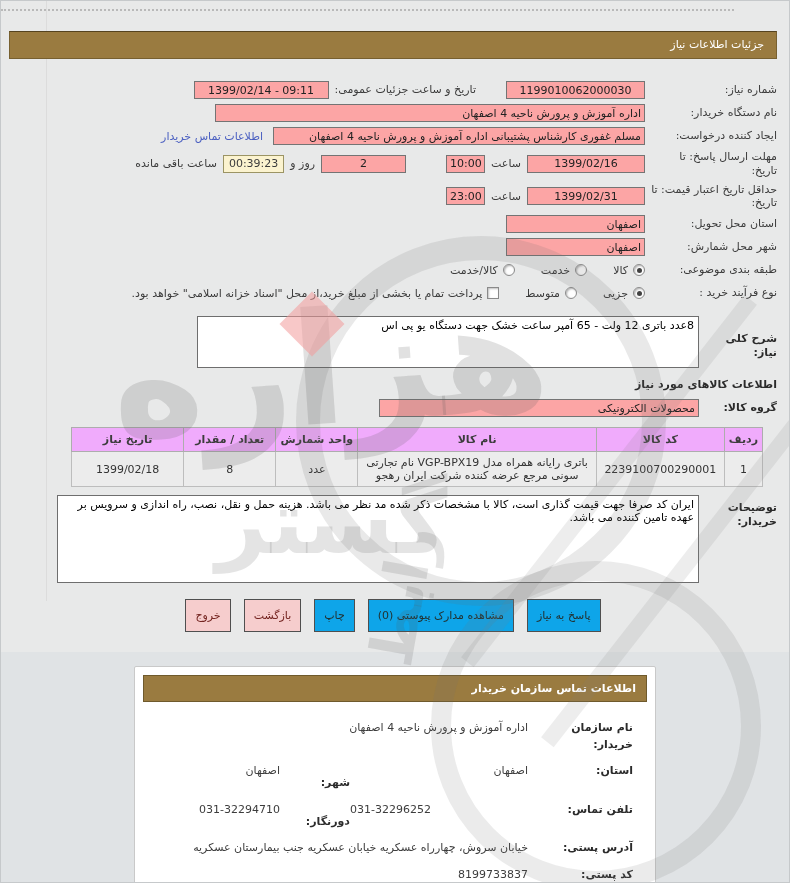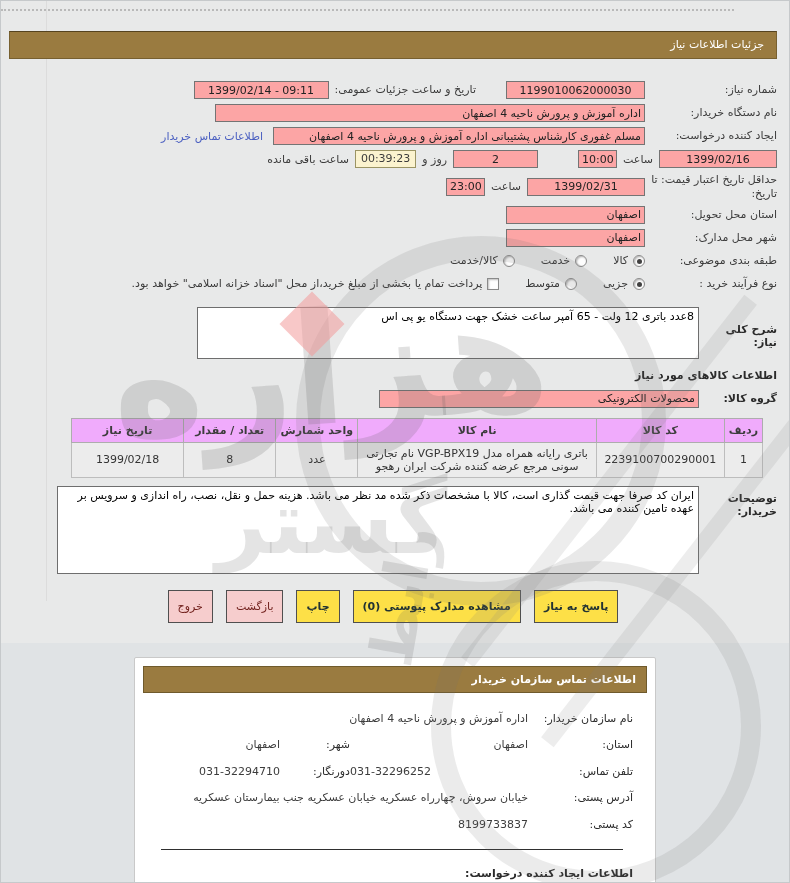--- a/index.html
+++ b/index.html
@@ -50,31 +50,31 @@
 
   .section-title { font-weight:bold; color:#2b2b2b; margin:10px 0 8px;text-align:right; }
 
   table.goods { border-collapse:collapse; table-layout:fixed; width:692px; margin:10px 14px 8px auto; background:#ececec; border:1px solid #9a9a9a; }
   table.goods th { background:#f0abfc; font-weight:bold; font-size:11px; padding:5px 3px; border:1px solid #adadad; }
   table.goods td { padding:4px 3px; text-align:center; border:1px solid #bdbdbd; background:#ececec; color:#333; }
   .c-row{width:38px} .c-code{width:128px} .c-name{width:238px} .c-unit{width:82px} .c-qty{width:92px} .c-date{width:112px}
 
   .buttons { display:flex; justify-content:center; gap:13px; margin:16px 0 20px; }
   .btn { height:33px; line-height:17px; border:1px solid #4f4f4f; font:11px "DejaVu Sans",sans-serif; padding:0 9px; cursor:pointer; }
-  .btn.green { background:#fde047; color:#233;font-weight:bold; }
+  .btn.green { background:#0ea5e9; color:#233; }
   .btn.pink { background:#f6cdcd; color:#73231f; }
 
   .bottom-area { position:relative; z-index:2; background:#e0e3e5; padding:14px 0 10px; margin-top:6px; }
   .panel { width:522px; margin:0 auto; background:#fff; border:1px solid #c9c9c9; border-radius:2px; padding:8px 8px 18px; }
   .panel-header { height:27px; background:#9a7b40; border:1px solid #6f5a2c; color:#fff; line-height:25px; padding:0 10px; font-weight:bold; font-size:11px; }
   .panel-body { padding:18px 14px 0; }
   .p-row { display:flex; align-items:flex-start; margin-bottom:10px; line-height:1.5; }
-  .p-lbl { width:105px; flex:0 0 auto; font-weight:normal; color:#2b2b2b; }
+  .p-lbl { width:105px; flex:0 0 auto; font-weight:bold; color:#2b2b2b; }
   .p-val { width:178px; flex:0 0 auto; color:#3c3c3c; }
-  .p-lbl2 { width:70px; flex:0 0 auto; font-weight:normal; color:#2b2b2b; }
+  .p-lbl2 { width:70px; flex:0 0 auto; font-weight:bold; color:#2b2b2b;margin-top:12px; }
   .p-val2 { color:#3c3c3c; }
   .num { direction:ltr; unicode-bidi:embed; }
   .divider { border-top:1px solid #2f2f2f; margin:16px 10px 16px 4px; }
 </style>
 </head>
 <body>
 
 <div class="page">
   <div class="top-dots"></div>
   <div class="vline"></div>
@@ -109,20 +109,21 @@
         <input class="inp rtl w430" value="اداره آموزش و پرورش ناحیه 4 اصفهان" style="">
       </div>
 
       <div class="row">
         <div class="lbl">ایجاد کننده درخواست:</div>
         <input class="inp rtl w372" value="مسلم غفوری کارشناس پشتیبانی اداره آموزش و پرورش ناحیه 4 اصفهان" style="">
         <span class="link">اطلاعات تماس خریدار</span>
       </div>
 
       <div class="row">
+        <div class="lbl">مهلت ارسال پاسخ: تا تاریخ:</div>
         <input class="inp ctr w115" value="1399/02/16" style="">
         <span class="mini-lbl">ساعت</span>
         <input class="inp ctr w55" value="10:00" style="">
         <input class="inp ctr w85 gap40" value="2" style="">
         <span class="mini-lbl">روز و</span>
         <span class="timer">00:39:23</span>
         <span class="mini-lbl">ساعت باقی مانده</span>
       </div>
 
       <div class="row">
@@ -131,21 +132,21 @@
         <span class="mini-lbl">ساعت</span>
         <input class="inp ctr w55" value="23:00" style="">
       </div>
 
       <div class="row">
         <div class="lbl">استان محل تحویل:</div>
         <input class="inp rtl w165" value="اصفهان" style="">
       </div>
 
       <div class="row">
-        <div class="lbl">شهر محل مدارک:</div>
+        <div class="lbl">شهر محل شمارش:</div>
         <input class="inp rtl w165" value="اصفهان" style="">
       </div>
 
       <div class="row">
         <div class="lbl">طبقه بندی موضوعی:</div>
         <span class="opt">
           <span class="radio checked"></span>
           <span>کالا</span>
         </span>
         <span class="opt">

